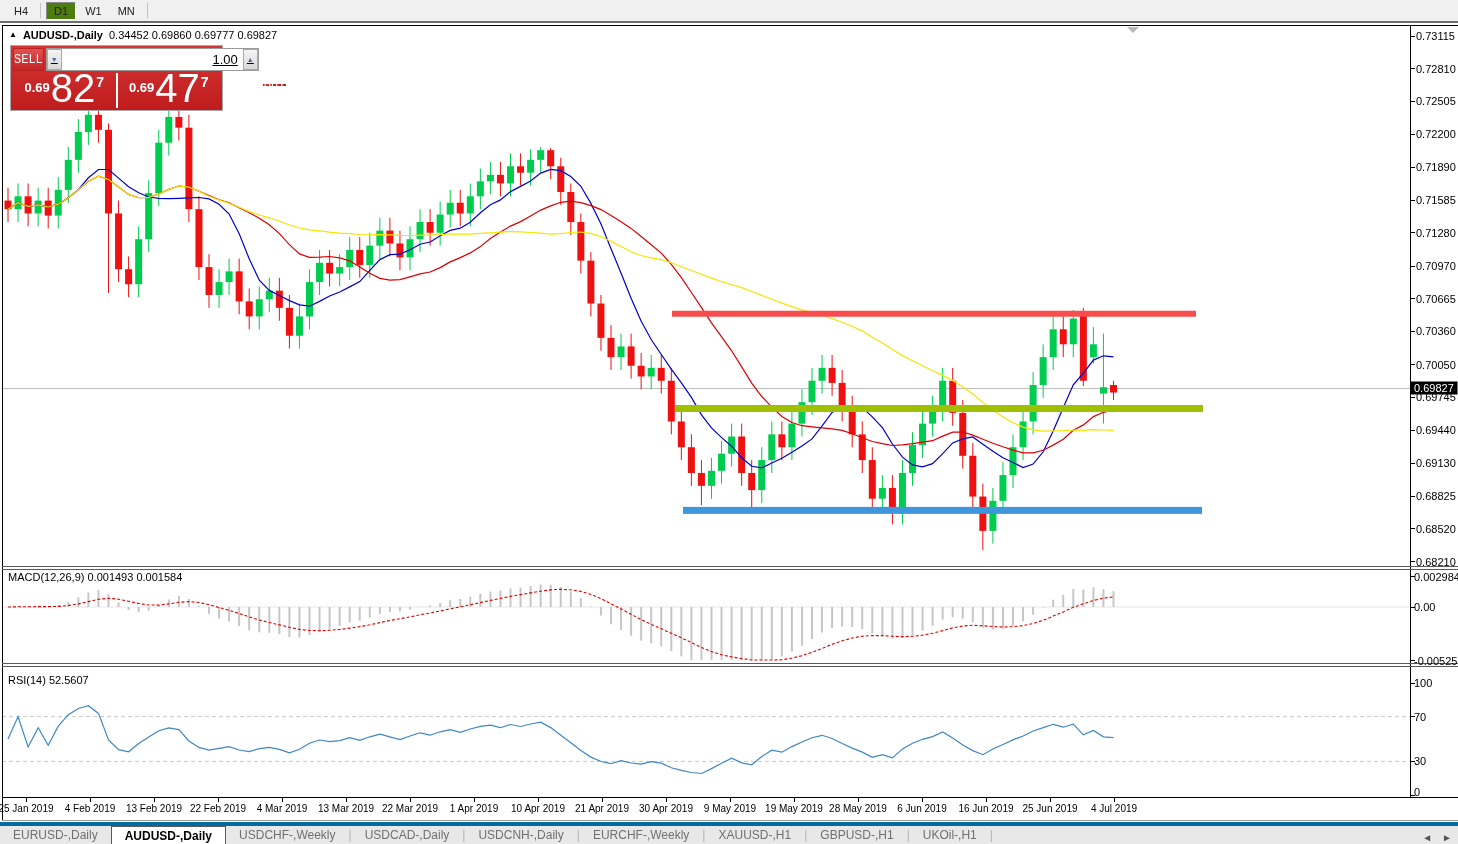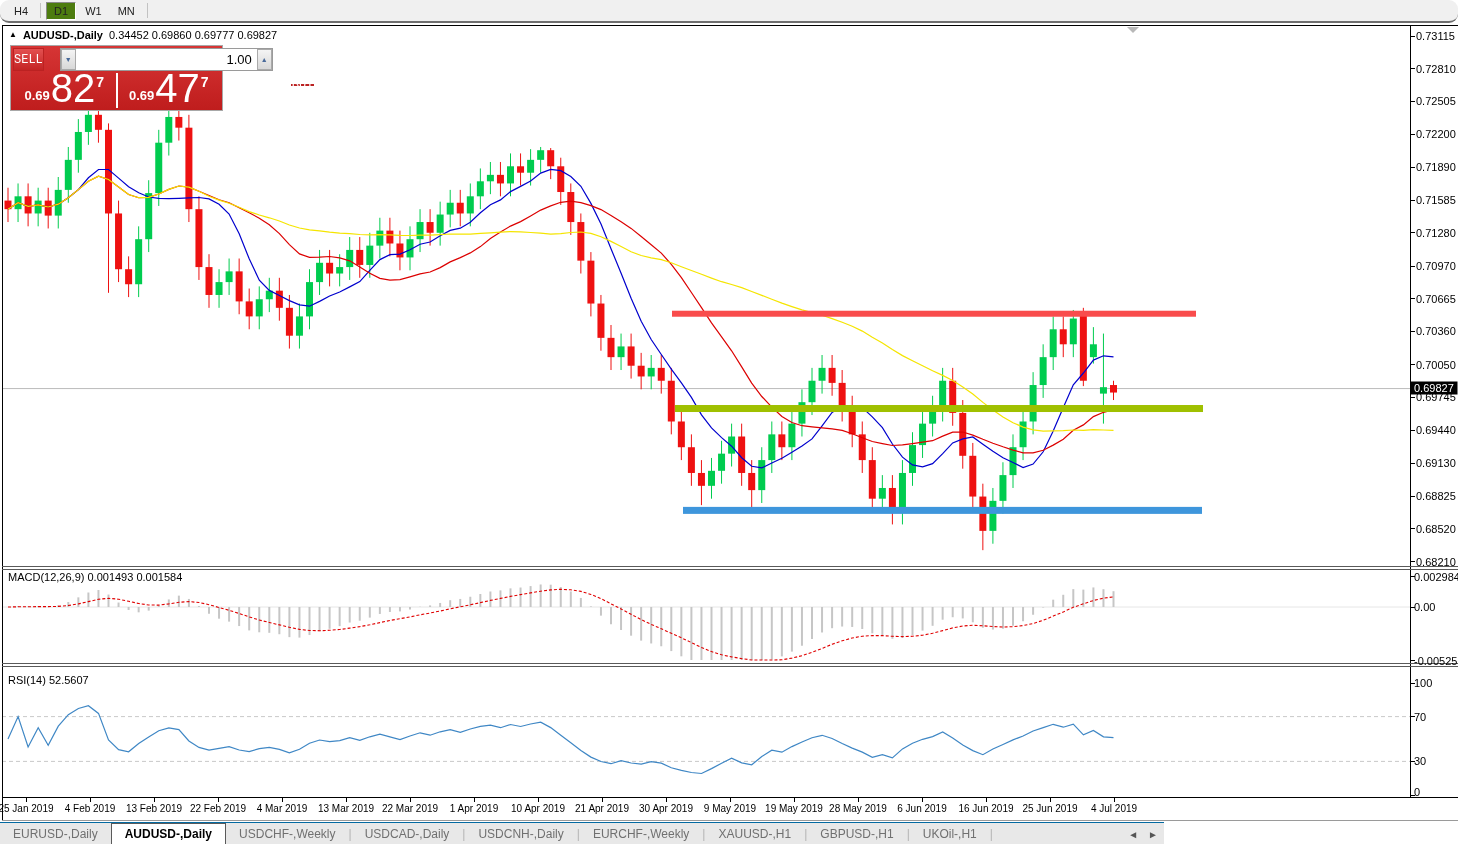--- a/index.html
+++ b/index.html
@@ -3,21 +3,21 @@
 <meta charset="utf-8">
 <style>
   * { margin:0; padding:0; box-sizing:border-box; }
   html,body { width:1458px; height:844px; overflow:hidden; background:#ffffff;
               font-family:"Liberation Sans", sans-serif; }
   .app { position:relative; width:1458px; height:844px; background:#ffffff; }
 
   
   .toolbar { position:absolute; left:0; top:0; width:1458px; height:23px;
              background:#f0f0f0; border-bottom:2px solid #6e6e6e;
-             display:flex; align-items:center; padding-left:6px;border-radius:9px; }
+             display:flex; align-items:center; padding-left:6px; }
   .tf { font-size:11px; color:#222; padding:2px 7px; margin:0 1px; cursor:default; }
   .tf.active { background:#4d7c0f; border:1px solid; border-color:#8a8a8a #ffffff #ffffff #8a8a8a; }
   .vsep { width:1px; height:15px; background:#c2c2c2; margin:0 4px; }
 
   
   #main-svg { position:absolute; left:0; top:22px; }
   #main-svg text { font-family:"Liberation Sans", sans-serif; }
 
   
   .chart-title { position:absolute; left:9px; top:29px; font-size:11px; color:#000;
@@ -27,36 +27,36 @@
 
   
   .trade-panel { position:absolute; left:10px; top:45px; width:213px;
                  background:linear-gradient(#d63535,#bf1d1d); border:1px solid #a8a8a8;
                  padding:2px; }
   .tp-row1 { display:flex; height:23px; }
   .btn-trade { color:#fff; font-size:12px; display:flex; align-items:center; justify-content:center;
                background:linear-gradient(#e35050,#c42424); border:1px solid #b22; cursor:pointer;font-family:Liberation Mono, monospace; }
   .btn-sell { width:50px; }
   .btn-buy  { width:53px; margin-left:2px;margin-top:36px; }
-  .spinbox { flex:1; display:flex; margin:0 16px; border:1px solid #9a9a9a; background:#fff; }
+  .spinbox { flex:1; display:flex; margin:0 2px; border:1px solid #9a9a9a; background:#fff;text-decoration:underline; }
   .spin-btn { width:15px; background:linear-gradient(#f4f4f4,#d8d8d8); border:1px solid #aaa;
               font-size:7px; color:#4a6a9a; display:flex; align-items:center; justify-content:center; cursor:pointer; }
   .vol-input { flex:1; border:none; outline:none; text-align:right; font-size:13px;
                padding-right:5px; font-family:"Liberation Sans",sans-serif; color:#000; }
   .tp-row2 { display:flex; height:35px; margin-top:2px; }
   .big-half { flex:1; color:#fff; display:flex; align-items:flex-end; justify-content:center;
               padding-bottom:1px; cursor:pointer; }
   .big-half.left { border-right:2px solid #ffffff; }
-  .bp-base { font-size:13px; font-weight:bold; margin-bottom:4px; }
+  .bp-base { font-size:13px; font-weight:bold; margin-bottom:12px; }
   .bp-big  { font-size:40px; font-weight:normal; line-height:0.95; margin:0 1px; }
   .bp-sup  { font-size:14px; font-weight:bold; align-self:flex-start; margin-top:1px; }
 
   
-  .tabbar { position:absolute; left:0; top:822px; width:1164px; height:22px;
-            background:#e8e8e8; border-top:1px solid #0369a1;
+  .tabbar { position:absolute; left:0; top:822px; width:1458px; height:22px;
+            background:#e8e8e8; border-top:4px solid #0369a1;
             display:flex; align-items:stretch; font-size:12px; color:#707070; }
   .tab { display:flex; align-items:center; padding:0 13px; cursor:pointer; white-space:nowrap; }
   .tab.active { background:#ffffff; border:1px solid #5a5a5a; border-bottom:none;
                 color:#000; font-weight:bold; }
   .tabsep { display:flex; align-items:center; color:#b5b5b5; }
   .tab-arrows { position:absolute; right:6px; top:0; height:22px; display:flex;
                 align-items:center; gap:10px; color:#555; font-size:10px; }
 </style>
 </head>
 <body>

